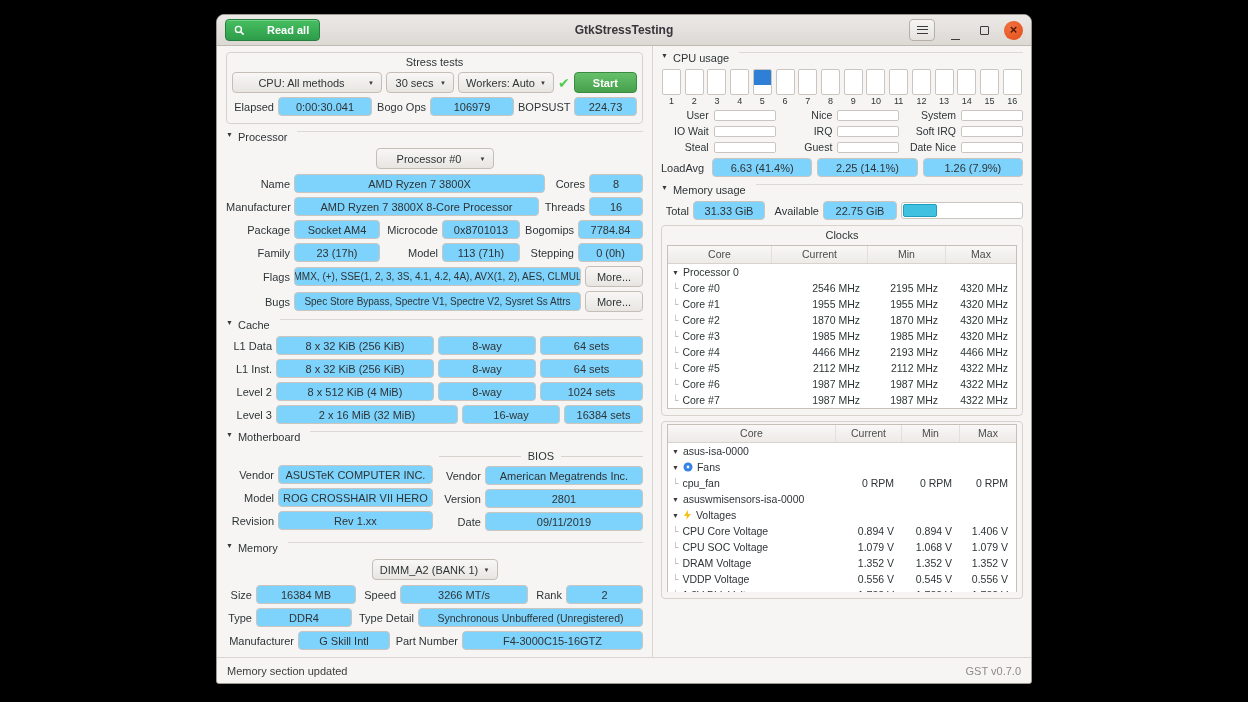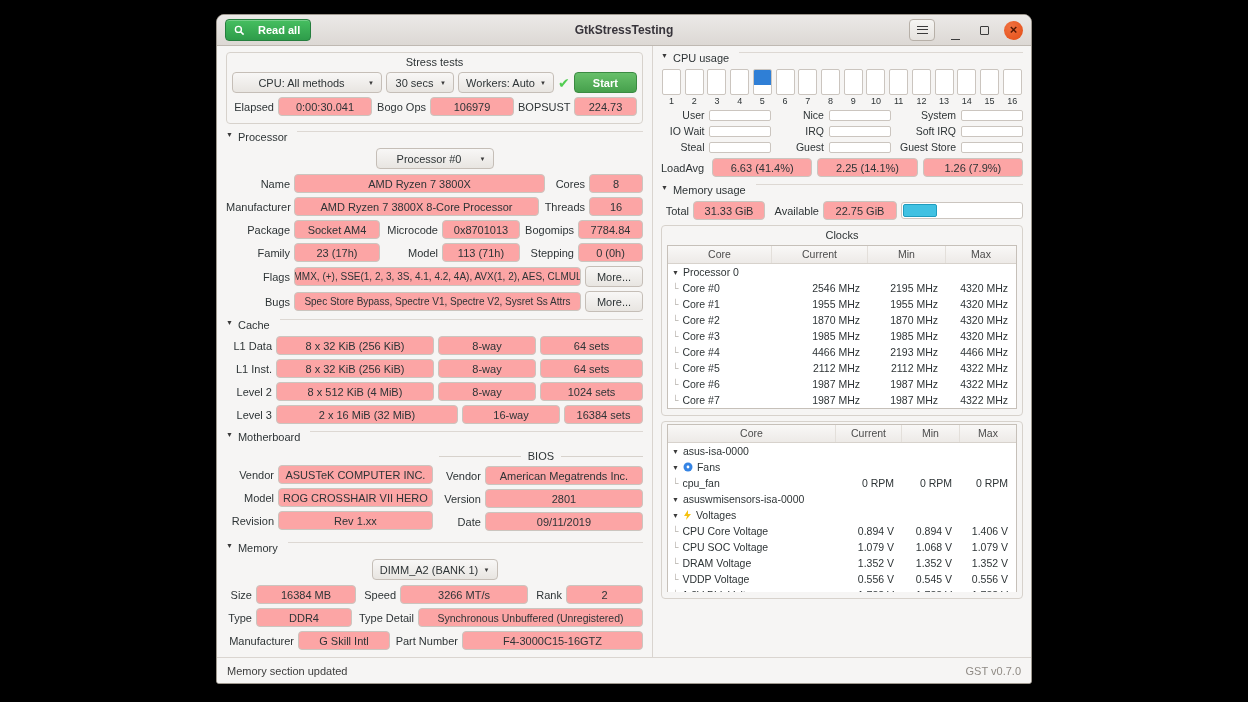--- a/index.html
+++ b/index.html
@@ -22,21 +22,21 @@
   .titlebar {
     flex: 0 0 31px; background: linear-gradient(#ebe9e7, #dcd8d4);
     border-bottom: 1px solid #bfb9b2;
     display: flex; align-items: center; padding: 0 8px; position: relative;
   }
   .win-title {
     position: absolute; left: 150px; right: 150px; text-align: center;
     font-weight: 700; font-size: 12px; color: #37343b; pointer-events: none;
   }
   .btn-readall {
-    display: inline-flex; align-items: center; gap: 13px; height: 22px;
+    display: inline-flex; align-items: center; gap: 22px; height: 22px;
     padding: 0 10px 0 8px; color: #fff; font-weight: 700; font-size: 11px;
     background: linear-gradient(#46bf60, #2e9c4a); border: 1px solid #257e3e;
     border-radius: 4px; box-shadow: inset 0 1px rgba(255,255,255,.25); z-index: 2;
   }
   .tb-right { margin-left: auto; display: flex; align-items: center; gap: 11px; z-index: 2; }
   .menu-btn {
     width: 26px; height: 22px; border: 1px solid #b7b0a8; border-radius: 4px;
     background: linear-gradient(#f6f5f3, #e5e2de);
     display: flex; align-items: center; justify-content: center;
   }
@@ -66,21 +66,21 @@
   .panel { border: 1px solid #d7d2cc; border-radius: 4px; padding: 2px 5px 6px; margin: 2px 0 5px; }
   .panel-title { text-align: center; margin: 1px 0 4px; }
   .sec-title { display: flex; align-items: center; gap: 7px; margin: 2px 0 4px; }
   .sec-title::before, .sec-title::after { content: ""; flex: 1; border-top: 1px solid #d7d2cc; }
   .expander { display: flex; align-items: flex-start; gap: 5px; margin: 7px 0 5px; }
   .expander::after { content: ""; flex: 1; border-top: 1px solid #ddd8d3; margin-left: 5px; }
   .tri { font-size: 7px; color: #3a3a3a; line-height: 1; }
   .frow { display: flex; align-items: center; gap: 4px; margin: 0 0 4px; }
   .lbl { white-space: nowrap; text-align: right; }
   .entry {
-    height: 19px; background: #fca5a5; border: 1px solid #cbc5bf; border-radius: 4px;
+    height: 19px; background: #7dd3fc; border: 1px solid #cbc5bf; border-radius: 4px;
     display: flex; align-items: center; justify-content: center;
     padding: 0 4px; white-space: nowrap; overflow: hidden;
   }
   .entry.small-text { font-size: 10px; }
   .btn {
     height: 21px; background: linear-gradient(#f8f7f6, #e8e5e1); border: 1px solid #c5beb7;
     border-radius: 4px; display: inline-flex; align-items: center; justify-content: center; padding: 0 9px;
   }
   .btn.start { background: linear-gradient(#67c06a, #46a04c); border-color: #3b8a42; color: #fff; font-weight: 700; }
   .combo {
@@ -607,21 +607,21 @@
           </div>
 
           <div class="stat">
             <span class="slbl">Guest</span>
             <div class="sbar">
               <div class="sfill" style="width: 0%;"></div>
             </div>
           </div>
 
           <div class="stat">
-            <span class="slbl">Guest Store</span>
+            <span class="slbl">Date Nice</span>
             <div class="sbar">
               <div class="sfill" style="width: 0%;"></div>
             </div>
           </div>
         </div>
       <div class="loadrow">
         <span class="lbl" style="width:46px;text-align:left">LoadAvg</span>
         <div class="loadvals">
 
             <div class="entry">

